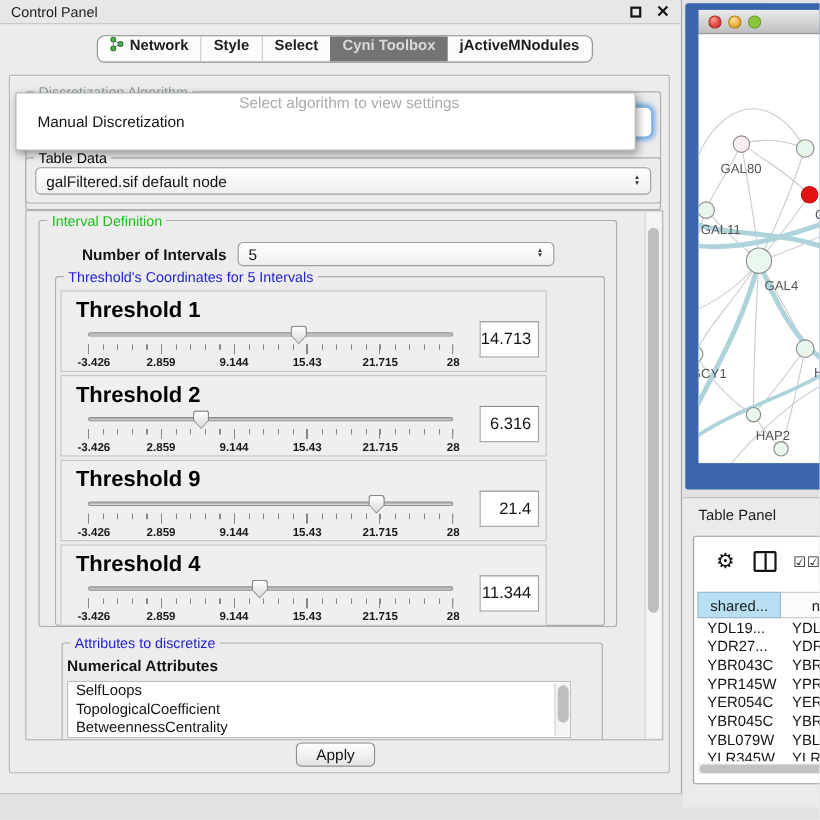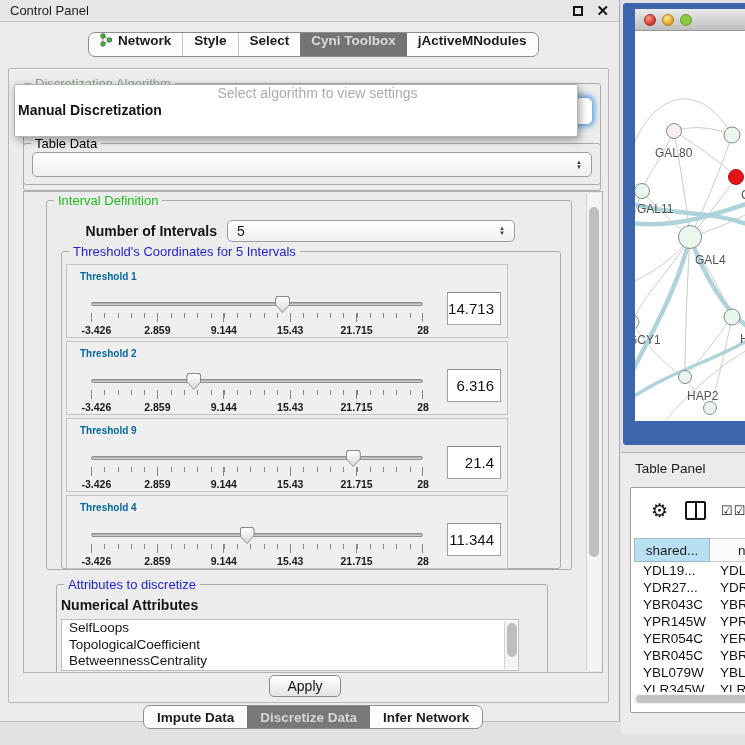--- a/index.html
+++ b/index.html
@@ -28,28 +28,28 @@
   .gtitle.green{color:#1DBE1D;}
   .gtitle.dim{color:#8D9E8D;}
 
   
   .algo-combo{position:absolute;left:22px;top:28px;width:562px;height:28px;background:#fff;border:1px solid #7FB2E0;border-radius:6px;box-shadow:0 0 5px 2px rgba(92,156,224,.85);z-index:4;}
 
   
   .popup{position:absolute;left:5px;top:15px;width:564px;height:53px;background:#FFFFFF;border:1px solid #B4B4B4;border-radius:2px;box-shadow:2px 3px 8px rgba(0,0,0,.38);z-index:20;font-size:14px;color:#141414;}
   .pop-ph{height:17px;line-height:17px;text-align:center;color:#ABABAB;padding-left:43px;}
   .pop-it{height:17px;line-height:17px;padding-left:3px;white-space:nowrap;}
-  .pop-it.b{font-weight:bold;}
+  .pop-it.b{font-weight:normal;margin-left:16px;}
 
   .combo{background:linear-gradient(#FEFEFE,#F0F0F0);border:1px solid #9D9D9D;border-radius:5px;display:flex;align-items:center;padding:0 9px;font-size:14px;color:#141414;}
   .spinner{margin-left:auto;display:flex;flex-direction:column;align-items:center;font-size:6px;line-height:5px;color:#3a3a3a;}
 
   
   .trow{position:absolute;left:4px;width:442px;height:74px;border:1px solid #C4C4C4;background:#EFEFEF;}
-  .trow .tlabel{position:absolute;left:13px;top:6px;font-size:10px;font-weight:bold;color:#0369a1;}
+  .trow .tlabel{position:absolute;left:13px;top:6px;font-size:20px;font-weight:bold;color:#000000;}
   .slider{position:absolute;left:24px;top:30px;width:332px;height:42px;}
   .track{position:absolute;left:0;right:0;top:7px;height:4px;border:1px solid #8E8E8E;border-radius:3px;background:linear-gradient(#A2A2A2,#DDDDDD);}
   .thumb{position:absolute;top:1px;width:15px;height:17px;}
   .thumb .o{position:absolute;inset:0;clip-path:polygon(10% 0,90% 0,100% 14%,100% 52%,50% 100%,0 52%,0 14%);background:#8A8A8A;}
   .thumb .i{position:absolute;inset:1px;clip-path:polygon(10% 0,90% 0,100% 14%,100% 52%,50% 100%,0 52%,0 14%);background:linear-gradient(#FFFFFF,#D8D8D8);}
   .ticks{position:absolute;left:0;right:0;top:18px;height:9px;}
   .ticks .minor{position:absolute;left:0;right:0;top:0;height:5px;background-image:repeating-linear-gradient(to right,#878787 0 1px,transparent 1px calc(100%/25));}
   .ticks .major{position:absolute;left:0;right:0;top:0;height:9px;background-image:repeating-linear-gradient(to right,#878787 0 1px,transparent 1px calc(100%/5));border-right:1px solid #878787;}
   .ticklabels{position:absolute;left:0;right:0;top:29px;height:12px;font-size:10.5px;font-weight:bold;color:#1a1a1a;}
   .tl{position:absolute;transform:translateX(-50%);white-space:nowrap;text-align:right;}
@@ -146,30 +146,31 @@
     <div class="algo-combo"></div>
 
     <div class="popup">
       <div class="pop-ph">Select algorithm to view settings</div>
       <div class="pop-it b">Manual Discretization</div>
     </div>
 
     <div class="group" style="left:14px;top:74px;width:578px;height:42px;background:#ECECEC;">
       <span class="gtitle">Table Data</span>
       <div class="combo" style="position:absolute;left:8px;top:8px;width:560px;height:25px;">
+        <span>galFiltered.sif default node</span>
         <span class="spinner">
             <span>▲</span>
             <span>▼</span>
           </span>
       </div>
     </div>
 
     <div class="scrollpanel">
 
-      <div class="group" style="left:22px;top:8px;width:526px;height:370px;text-decoration:underline;">
+      <div class="group" style="left:11px;top:8px;width:526px;height:370px;text-decoration:underline;">
         <span class="gtitle green">Interval Definition</span>
 
         <div style="position:absolute;left:20px;top:22px;width:150px;text-align:right;font-size:14px;font-weight:bold;color:#141414;">Number of Intervals</div>
         <div class="combo" style="position:absolute;left:180px;top:19px;width:288px;height:22px;">
           <span>5</span>
           <span class="spinner">
               <span>▲</span>
               <span>▼</span>
             </span>
         </div>
@@ -289,31 +290,20 @@
       </div>
 
       <div class="vsb">
           <div class="vthumb" style="top:14px;height:350px;"></div>
         </div>
     </div>
 
     <div class="btn" style="left:260px;top:606px;width:72px;height:22px;">Apply</div>
   </div>
 
-  <div class="bottomtabs">
-    <div class="btab">
-        <span>Impute Data</span>
-      </div>
-    <div class="btab sel">
-        <span>Discretize Data</span>
-      </div>
-    <div class="btab sep">
-        <span>Infer Network</span>
-      </div>
-  </div>
 </div>
 
 <div class="netwin">
   <div class="nettitle">
     <span class="light red"></span>
     <span class="light yellow"></span>
     <span class="light green"></span>
   </div>
   <div class="netcanvas">
     <svg width="118" height="390" viewBox="0 0 118 390">

